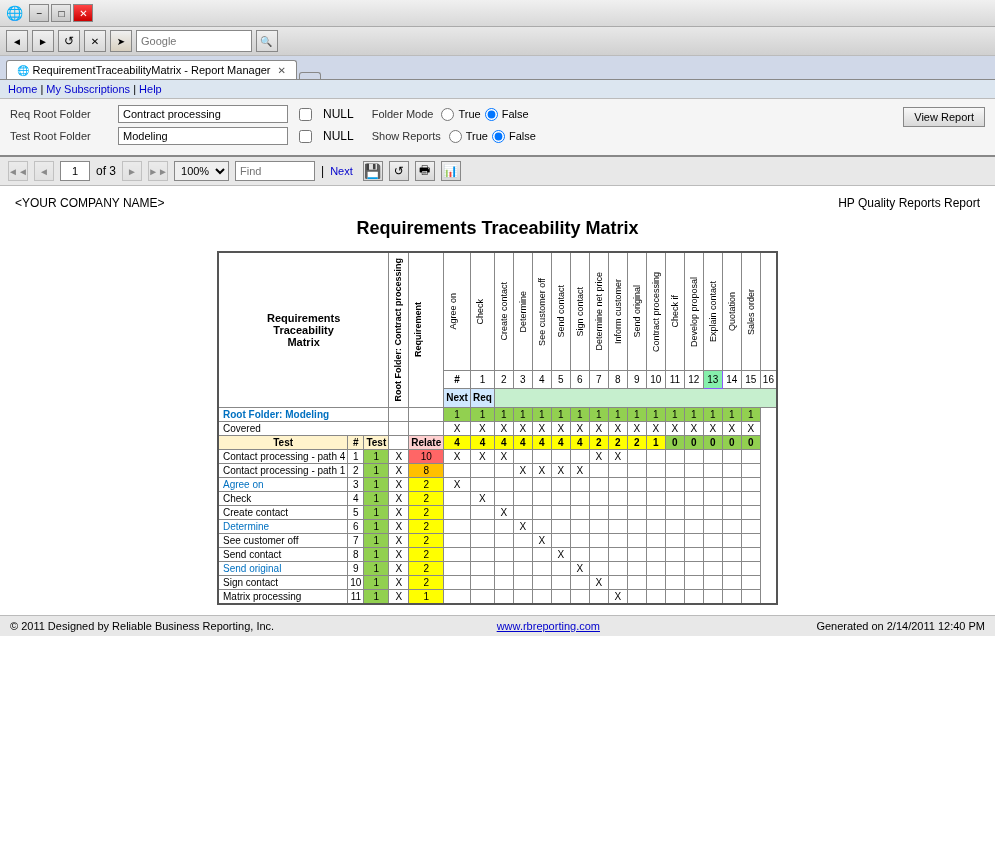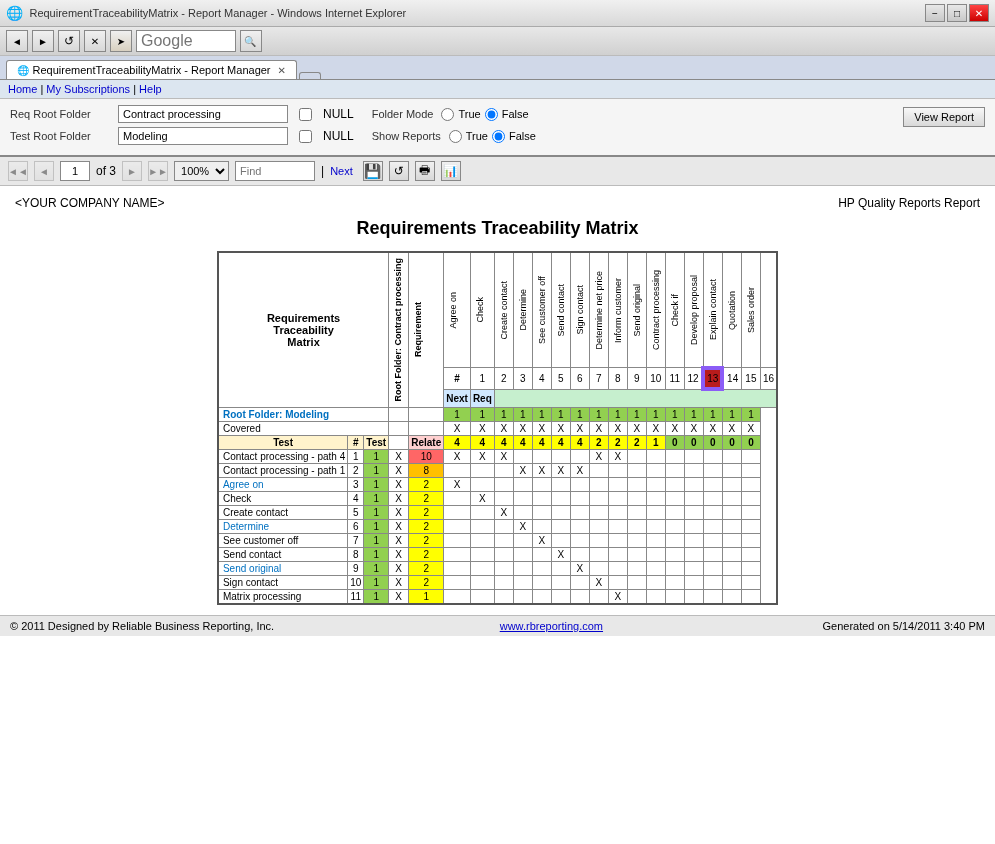--- a/index.html
+++ b/index.html
@@ -39,21 +39,21 @@
     }
     .address-bar {
       flex: 1; height: 22px; border: 1px solid #888; padding: 1px 4px;
       background: white; font-size: 11px;
     }
     .go-btn {
       width: 22px; height: 22px; border: 1px solid #888;
       background: linear-gradient(to bottom, #f0f0f0, #d8d0c0);
       display: flex; align-items: center; justify-content: center; font-size: 10px; cursor: pointer;
     }
-    .search-box { height: 22px; border: 1px solid #888; padding: 1px 4px; font-size: 16px; width: 100px; }
+    .search-box { height: 22px; border: 1px solid #888; padding: 1px 4px; font-size: 11px; width: 116px; }
 
     .browser-tabs {
       background: #d0d8e8;
       padding: 4px 6px 0;
       display: flex;
       align-items: flex-end;
       border-bottom: 1px solid #888;
     }
     .tab {
       padding: 3px 10px; border: 1px solid #888; border-bottom: none;
@@ -132,21 +132,20 @@
       display: flex; justify-content: space-between;
       font-size: 11px; border-top: 1px solid #bbb;
     }
     .footer-bar a { color: #0000cc; }
   </style>
 </head>
 <body>
 
 <div class="browser-titlebar">
   <span style="margin-right:6px; font-size:14px;">🌐</span>
-  <span class="browser-titlebar-title">RequirementTraceabilityMatrix - Report Manager - Windows Internet Explorer</span>
   <div class="browser-titlebar-btns">
     <button class="browser-btn">−</button>
     <button class="browser-btn max">□</button>
     <button class="browser-btn close">✕</button>
   </div>
 </div>
 
 <div class="browser-toolbar">
   <button class="nav-btn">◄</button>
   <button class="nav-btn">►</button>
@@ -309,21 +308,21 @@
         <td style="border:1px solid #888; background:#fff;">3</td>
         <td style="border:1px solid #888; background:#fff;">4</td>
         <td style="border:1px solid #888; background:#fff;">5</td>
         <td style="border:1px solid #888; background:#fff;">6</td>
         <td style="border:1px solid #888; background:#fff;">7</td>
         <td style="border:1px solid #888; background:#fff;">8</td>
         <td style="border:1px solid #888; background:#fff;">9</td>
         <td style="border:1px solid #888; background:#fff;">10</td>
         <td style="border:1px solid #888; background:#fff;">11</td>
         <td style="border:1px solid #888; background:#fff;">12</td>
-        <td style="border:4px solid #8b5cf6; background:#b91c1c;">13</td>
+        <td style="border:1px solid #8b5cf6; background:#86efac;">13</td>
         <td style="border:1px solid #888; background:#fff;">14</td>
         <td style="border:1px solid #888; background:#fff;">15</td>
         <td style="border:1px solid #888; background:#fff;">16</td>
       </tr>
 
       <tr>
         <td style="border:1px solid #888; background:#d0e8ff; font-weight:bold;">Next</td>
         <td style="border:1px solid #888; background:#d0e8ff; font-weight:bold;">Req</td>
         <td style="border:1px solid #888; background:#c6efce;" colspan="16"></td>
       </tr>
@@ -651,14 +650,14 @@
         <td style="border:1px solid #888;"></td>
       </tr>
     </tbody>
   </table>
   </div>
 </div>
 
 <div class="footer-bar">
   <span>© 2011 Designed by Reliable Business Reporting, Inc.</span>
   <span>&nbsp;&nbsp;<a href="#">www.rbreporting.com</a></span>
-  <span>Generated on 5/14/2011 3:40 PM</span>
+  <span>Generated on 2/14/2011 12:40 PM</span>
 </div>
 
 </body></html>

